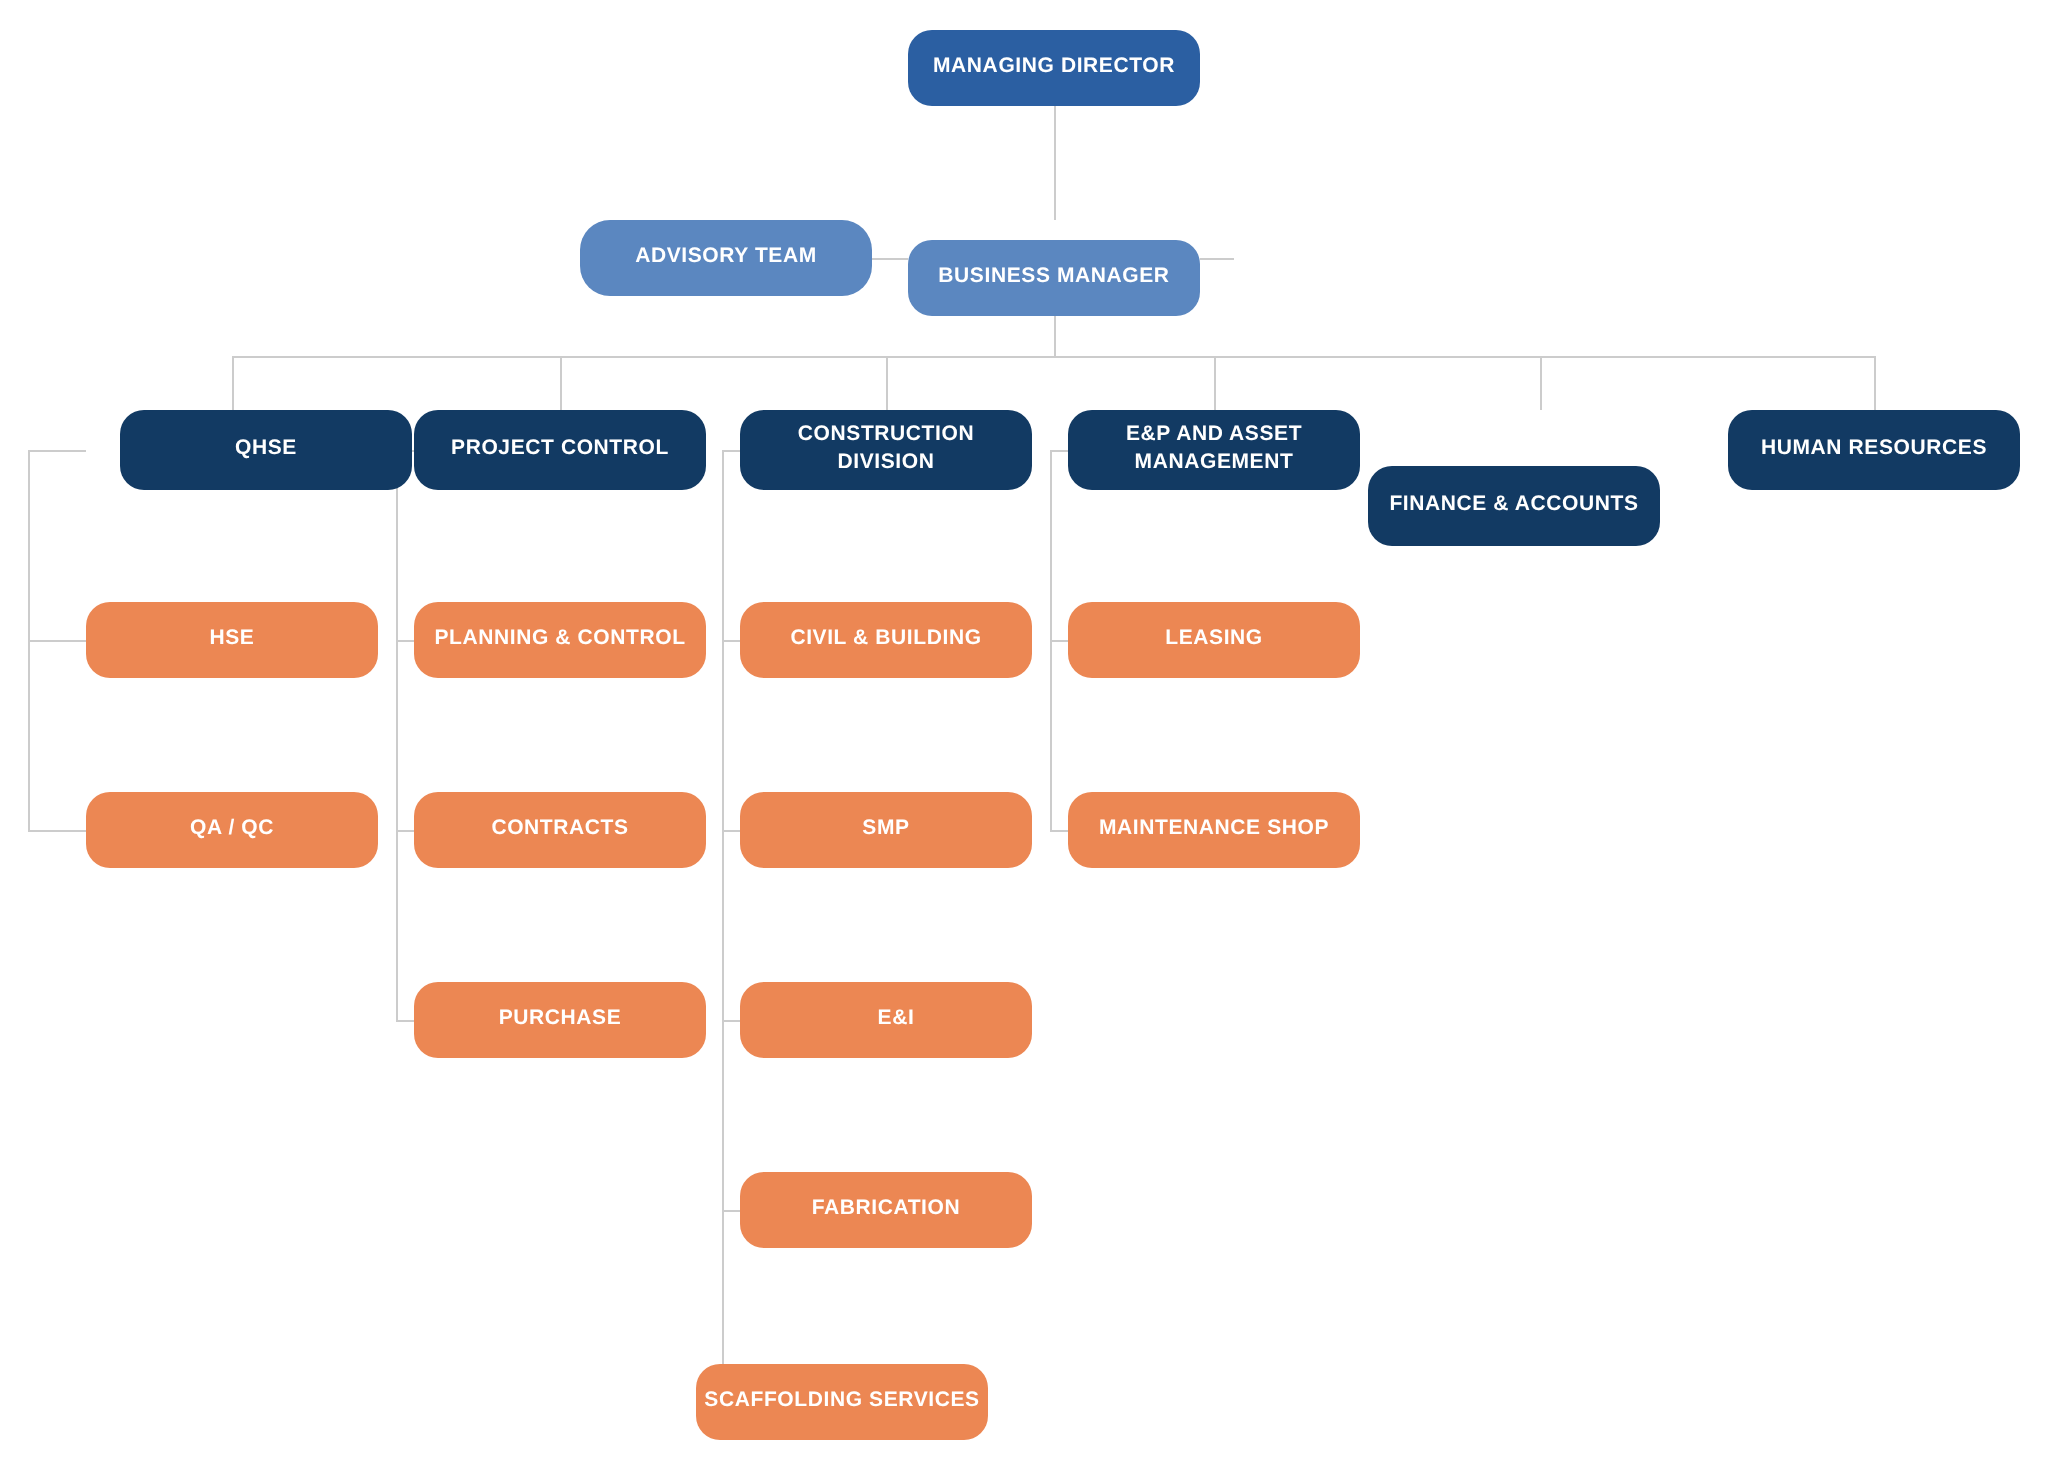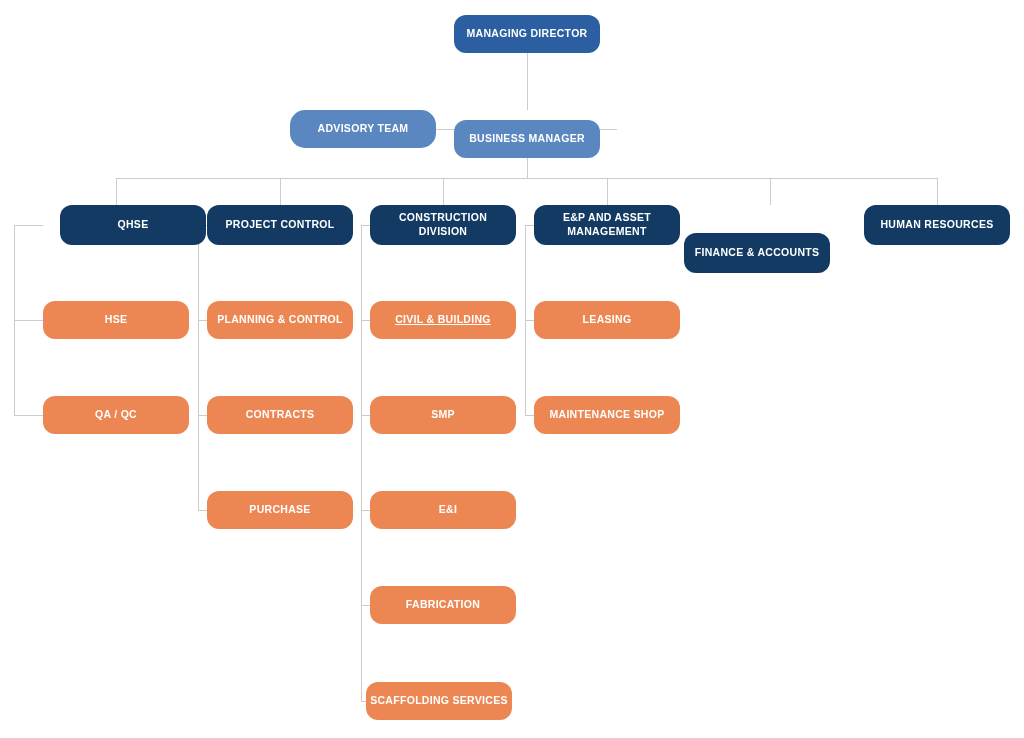--- a/index.html
+++ b/index.html
@@ -103,22 +103,22 @@
   <div class="node department dept" style="left:684px;top:205px;margin-top:28px;">FINANCE &amp; ACCOUNTS</div>
   <div class="node department dept" style="left:864px;top:205px;">HUMAN RESOURCES</div>
 
   <div class="node unit" style="left:43px;top:301px;">HSE</div>
   <div class="node unit" style="left:43px;top:396px;">QA / QC</div>
 
   <div class="node unit" style="left:207px;top:301px;">PLANNING &amp; CONTROL</div>
   <div class="node unit" style="left:207px;top:491px;">PURCHASE</div>
   <div class="node unit" style="left:207px;top:396px;">CONTRACTS</div>
 
-  <div class="node unit" style="left:370px;top:301px;text-decoration:underline;">CIVIL &amp; BUILDING</div>
+  <div class="node unit" style="left:370px;top:301px;">CIVIL &amp; BUILDING</div>
   <div class="node unit" style="left:370px;top:396px;">SMP</div>
   <div class="node unit" style="left:370px;top:491px;padding-left:14px;">E&amp;I</div>
   <div class="node unit" style="left:370px;top:586px;">FABRICATION</div>
-  <div class="node unit" style="left:366px;top:682px;">SCAFFOLDING SERVICES</div>
+  <div class="node unit" style="left:348px;top:682px;">SCAFFOLDING SERVICES</div>
 
   <div class="node unit" style="left:534px;top:301px;">LEASING</div>
   <div class="node unit" style="left:534px;top:396px;">MAINTENANCE SHOP</div>
 
 </div>
 
 </body></html>

